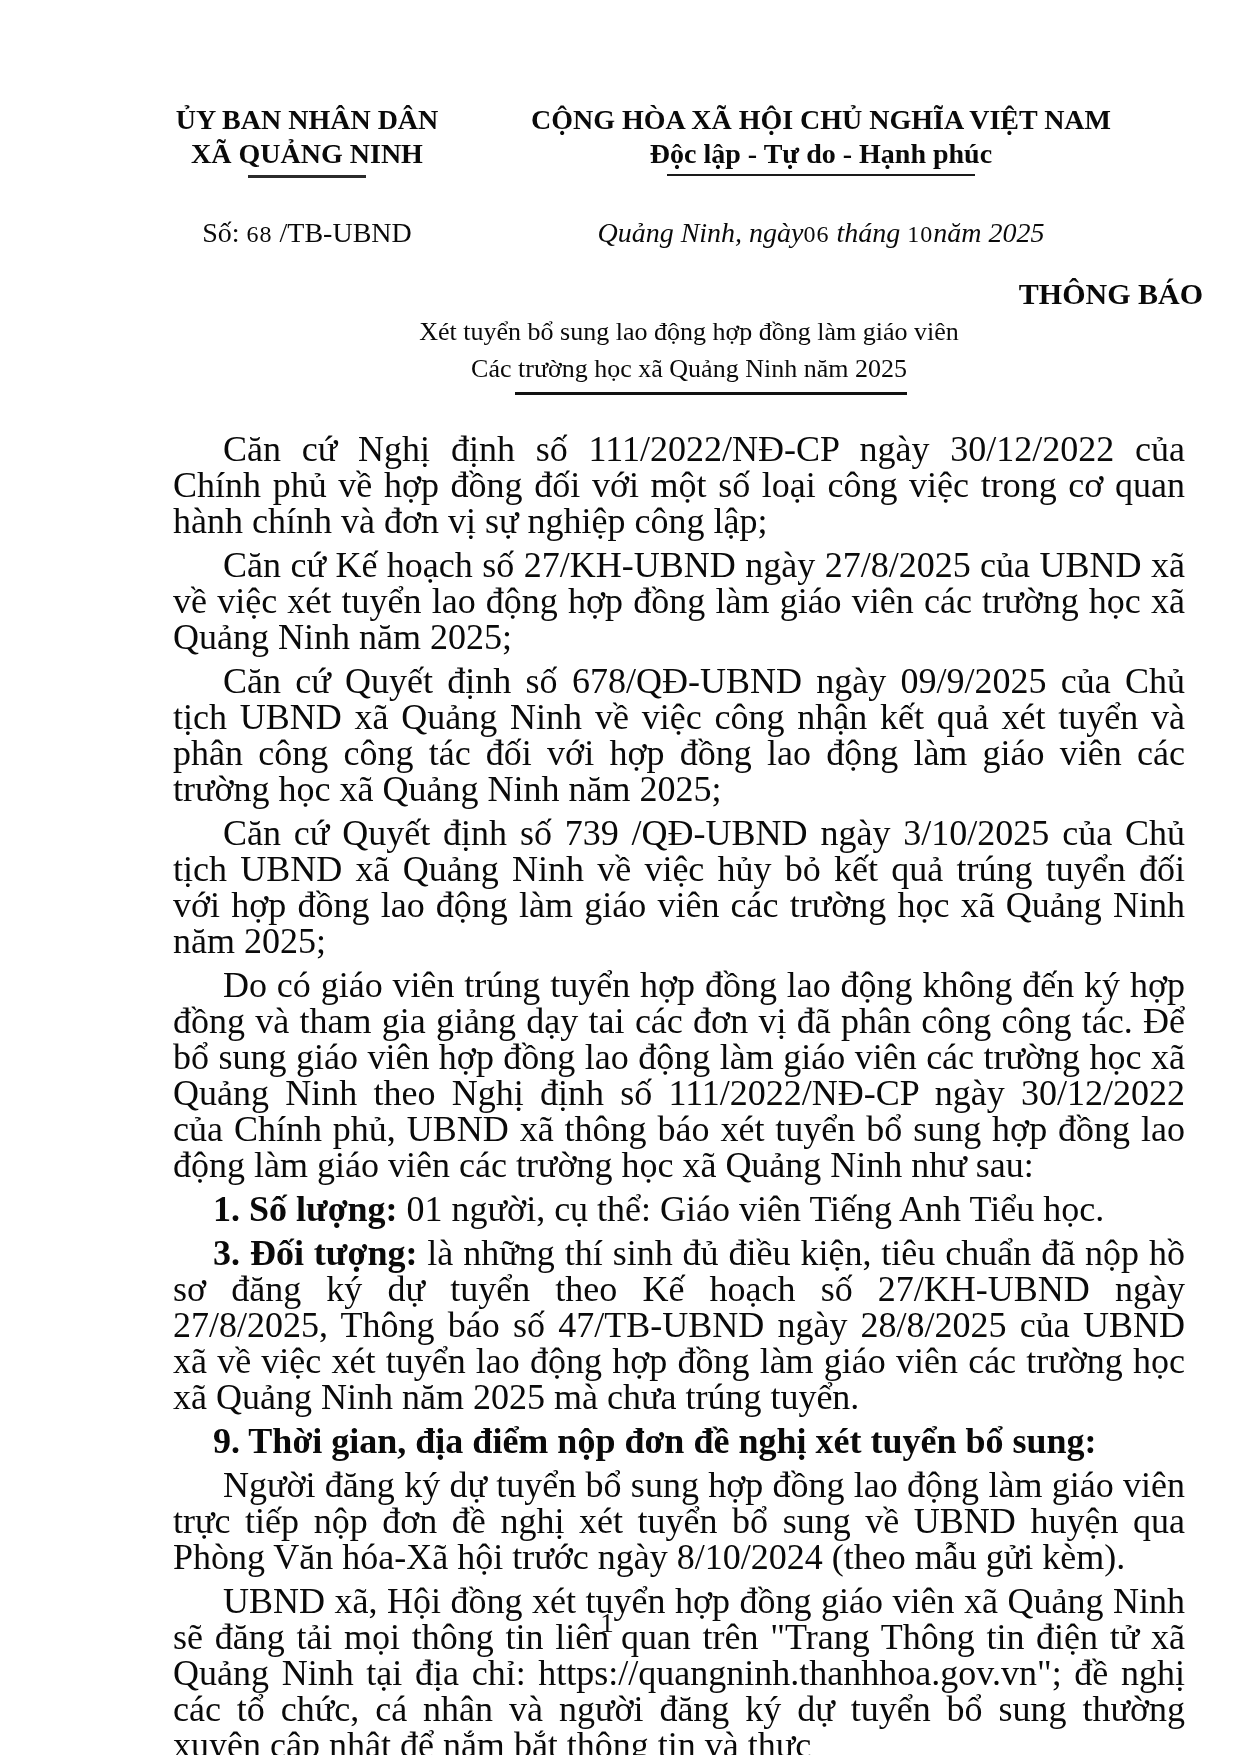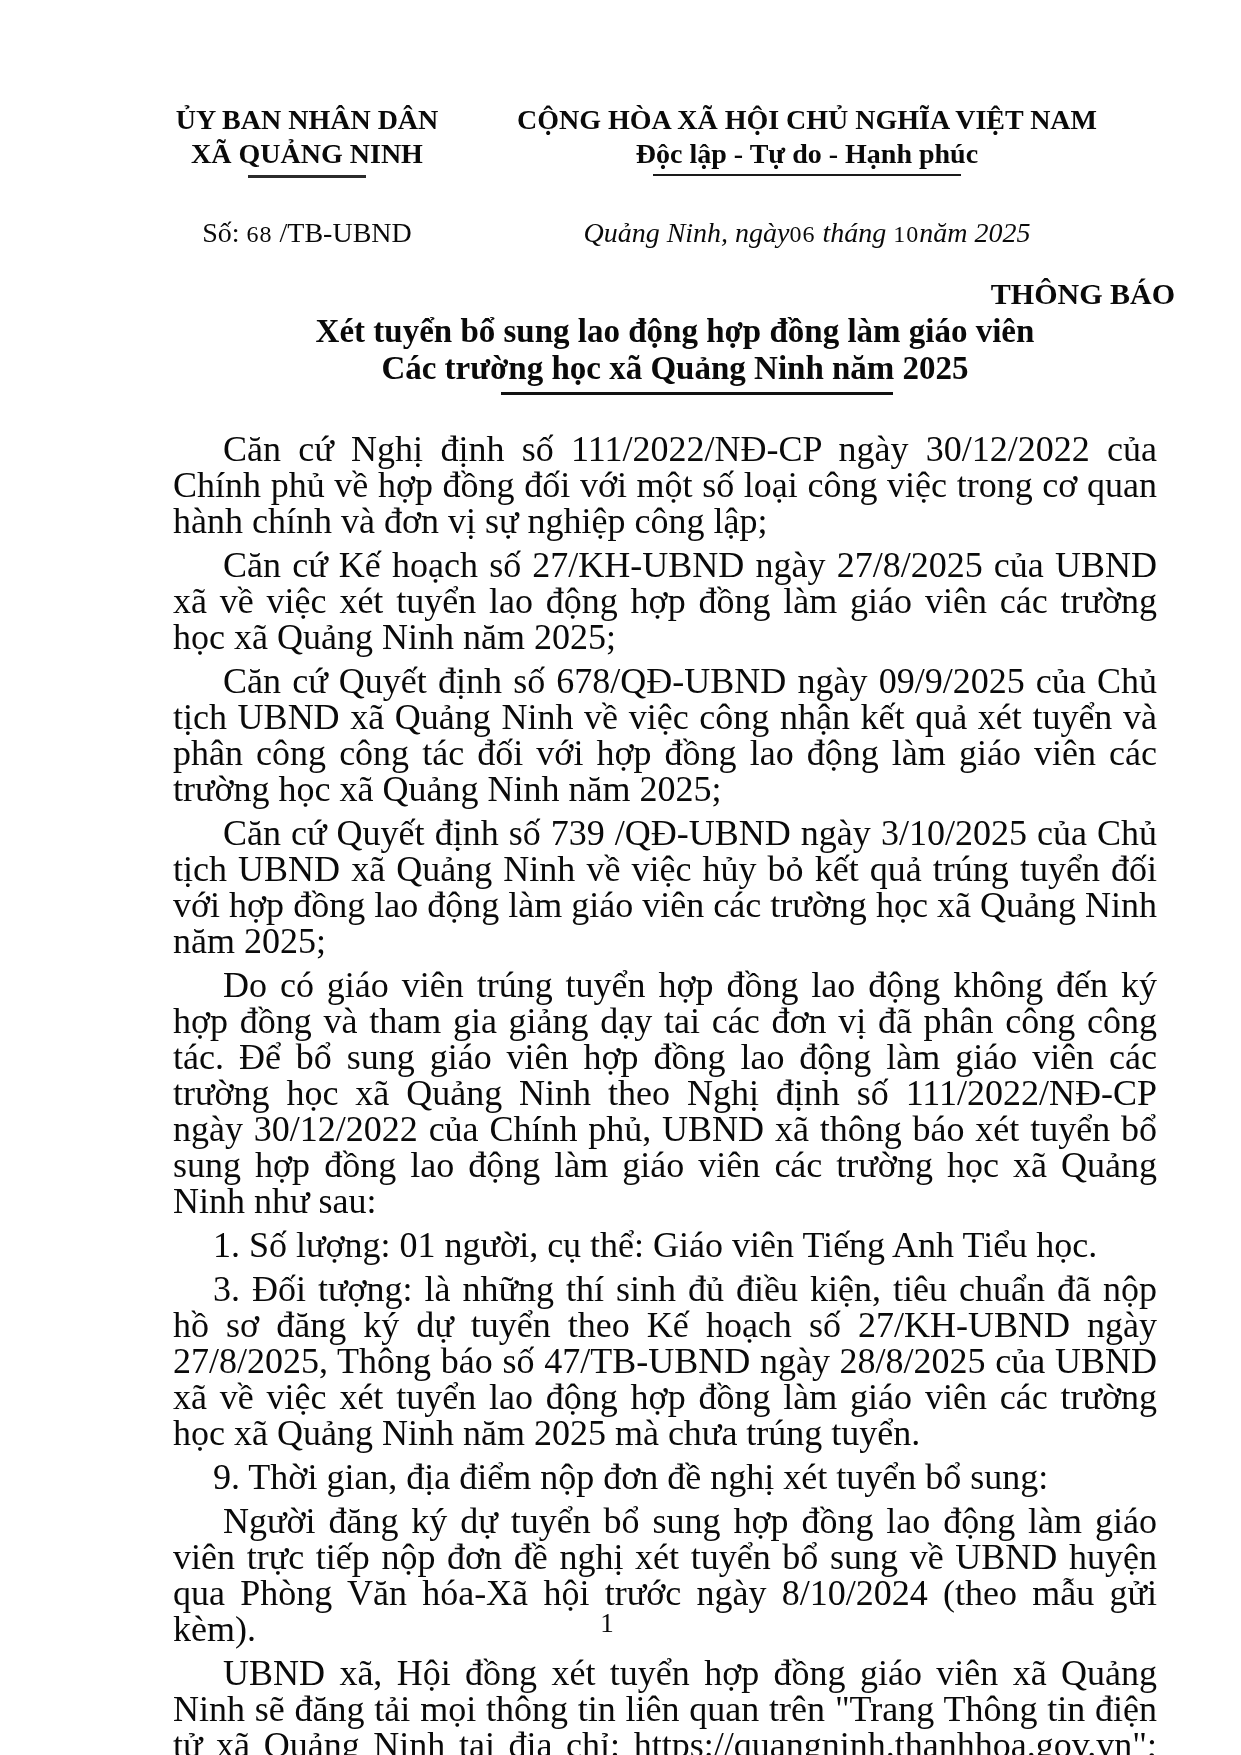--- a/index.html
+++ b/index.html
@@ -6,52 +6,52 @@
   .page {
     position: relative;
     width: 1241px;
     height: 1755px;
     margin: 0 auto;
     background: #ffffff;
     color: #0a0a0a;
     font-family: "Liberation Serif", "DejaVu Serif", serif;
     overflow: hidden;
     box-sizing: border-box;
-    padding: 103px 84px 0 157px;
+    padding: 103px 56px 0 157px;
   }
   
   .header { display: flex; align-items: flex-start; }
   .header-left { width: 300px; text-align: center; flex: none; }
   .header-right { flex: 1; text-align: center; font-family: Liberation Serif, serif; }
   .h-line1 { font-weight: bold; font-size: 28px; line-height: 34px; white-space: nowrap; }
   .h-line2 { font-weight: bold; font-size: 28px; line-height: 34px; white-space: nowrap; }
   .underline-left  { width: 118px; border-bottom: 3px solid #2b2b2b; margin: 4px auto 0; }
   .underline-right { width: 308px; border-bottom: 2px solid #1a1a1a; margin: 3px auto 0; }
   
   .meta-row { display: flex; align-items: baseline; margin-top: 39px; }
   .doc-number { width: 300px; flex: none; text-align: center; font-size: 28px; white-space: nowrap; }
   .date-line { flex: 1; text-align: center; font-style: italic; font-size: 28px; white-space: nowrap; }
   .fill-num { font-style: normal; font-size: 24px; letter-spacing: 1px; }
   
   .title-block { margin-top: 26px; text-align: center; transform: translateX(18px); }
   .title-main { font-weight: bold; font-size: 30px; line-height: 38px; text-align: right; }
-  .title-sub  { font-weight: bold; font-size: 33px; line-height: 37px; }
+  .title-sub  { font-weight: normal; font-size: 26px; line-height: 37px; }
   .title-underline { width: 392px; border-bottom: 3px solid #111; margin: 5px auto 0; transform: translateX(22px); }
   
   .doc-body { margin-top: 36px; }
   .para {
     margin: 0 0 8px 16px;
     font-size: 36px;
     line-height: 36px;
     text-align: justify;
     text-justify: inter-word;
   }
   .para.normal { text-indent: 50px; }
   .para.item   { text-indent: 40px; margin-top: 6px; }
-  .para b { font-weight: normal; }
+  .para b { font-weight: bold; }
   
   .page-number {
     position: absolute;
     left: 0; right: 27px;
     top: 1608px;
     text-align: center;
     font-size: 27px;
   }
 </style>
 </head>

